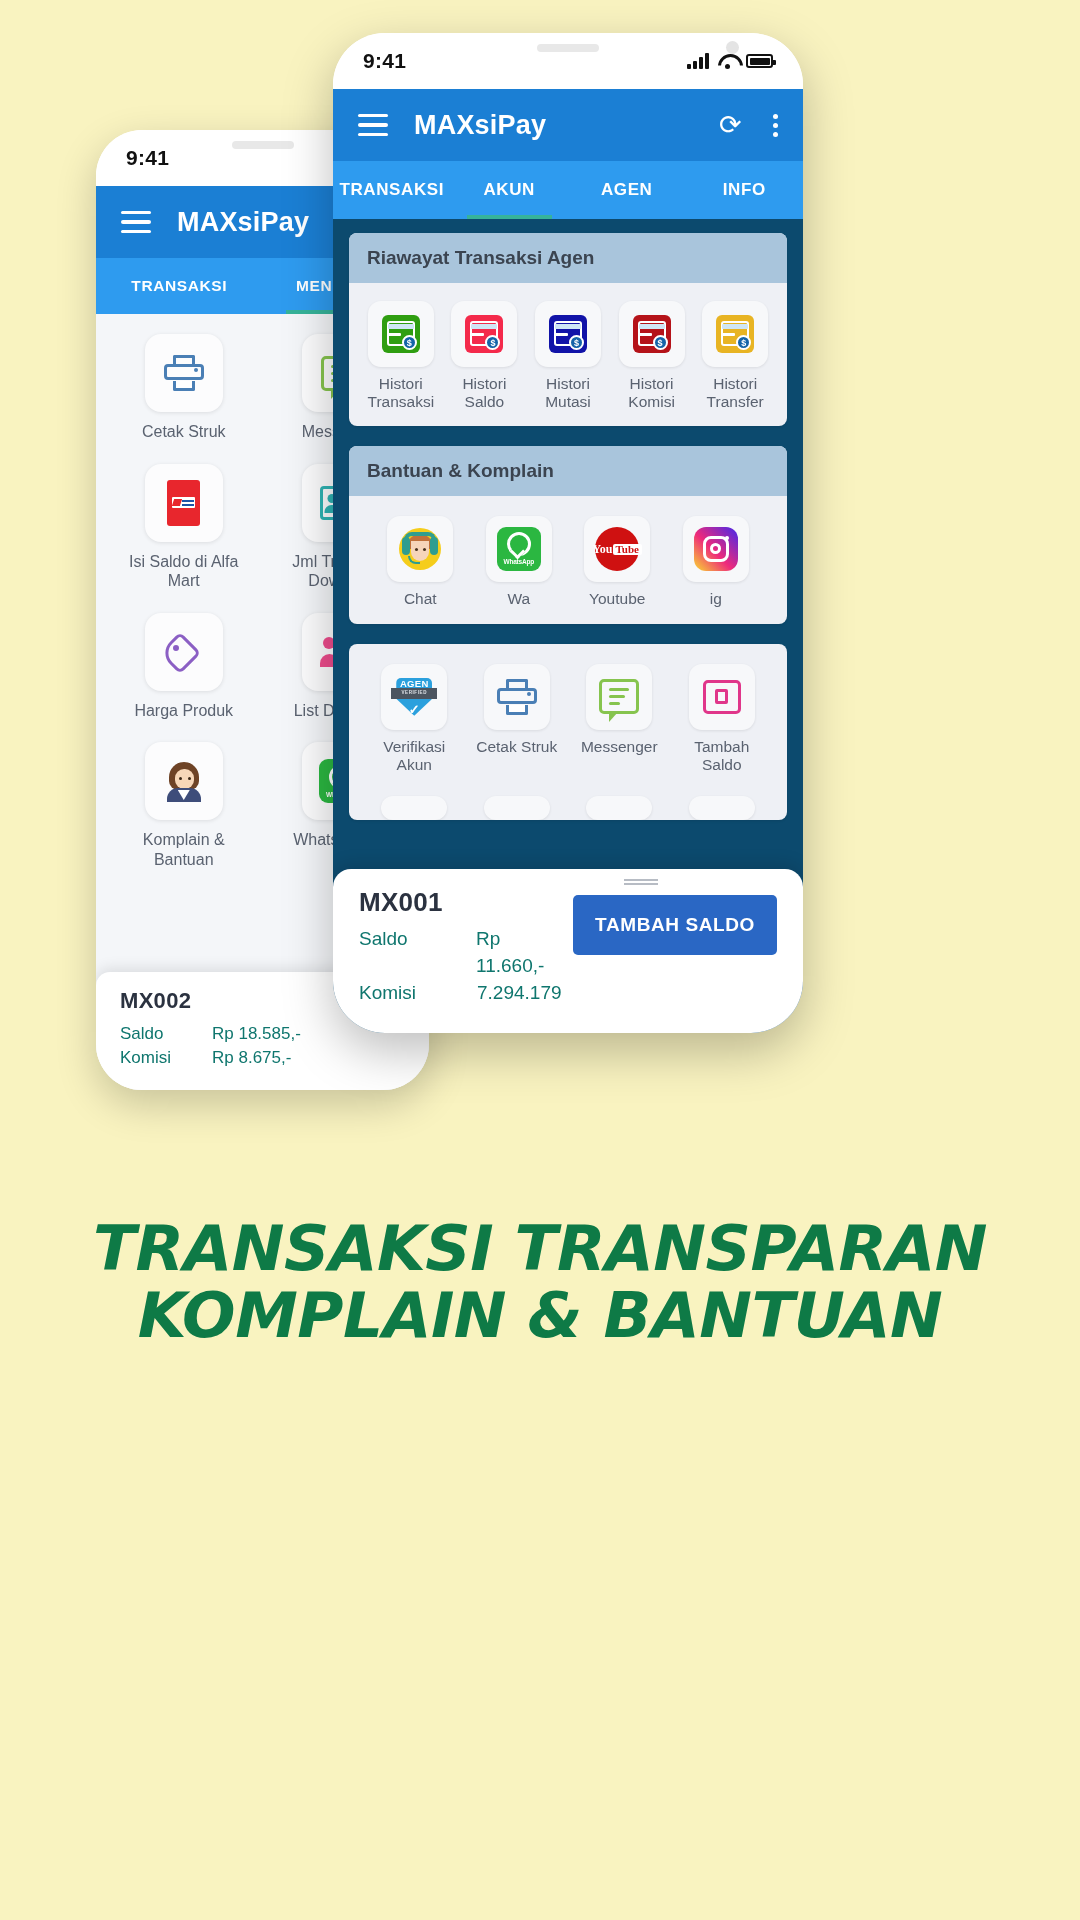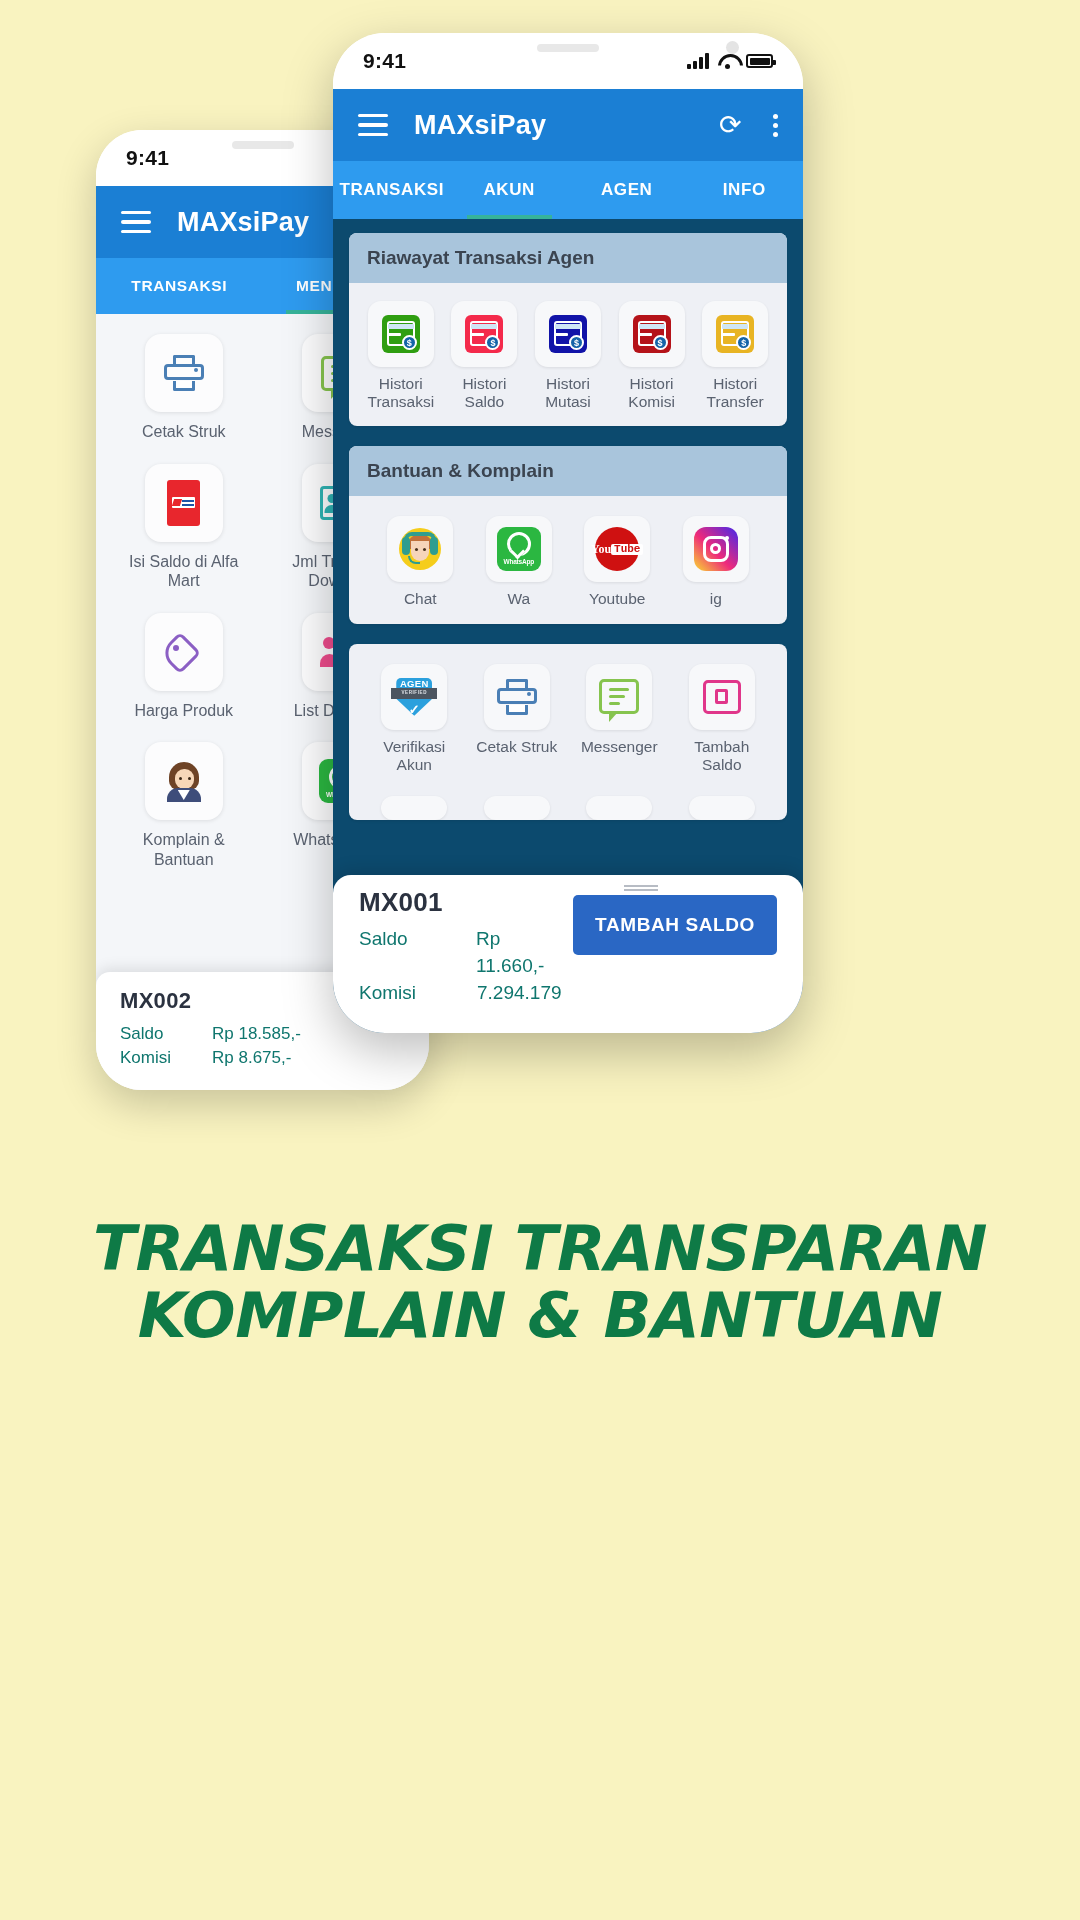--- a/index.html
+++ b/index.html
@@ -119,21 +119,21 @@
   .ic-wa .bub{width:24px;height:24px;border:3px solid #fff;border-radius:50%;position:relative;}
   .ic-wa .bub::after{content:"";position:absolute;left:2px;bottom:-4px;width:8px;height:8px;
     background:#2bb741;border-left:3px solid #fff;border-bottom:3px solid #fff;transform:rotate(-45deg);}
   .ic-wa .tx{color:#fff;font-size:6.5px;font-weight:bold;margin-top:2px;letter-spacing:-.2px;}
 
   
   .ic-yt{width:44px;height:44px;border-radius:50%;background:#cf1111;display:flex;
     align-items:center;justify-content:center;line-height:1;}
   .ic-yt .a{color:#fff;font-size:12px;font-weight:bold;font-family:"Liberation Serif",serif;}
   .ic-yt .b{color:#cf1111;background:#fff;font-size:11px;font-weight:bold;padding:0 3px;border-radius:2px;
-    margin-top:1px;font-family:Liberation Mono, monospace;}
+    margin-top:1px;font-family:Liberation Serif, serif;}
 
   
   .ic-ig{width:44px;height:44px;border-radius:12px;position:relative;
     background:linear-gradient(45deg,#f9ce34 3%,#ee2a7b 45%,#6228d7 90%);
     display:flex;align-items:center;justify-content:center;}
   .ic-ig .sq{width:26px;height:26px;border:3px solid #fff;border-radius:8px;
     display:flex;align-items:center;justify-content:center;}
   .ic-ig .ci{width:11px;height:11px;border:3px solid #fff;border-radius:50%;}
   .ic-ig .dt{position:absolute;right:9px;top:9px;width:4px;height:4px;background:#fff;border-radius:50%;}
 
@@ -201,21 +201,21 @@
   .ic-woman .hair{position:absolute;left:6px;top:2px;width:30px;height:28px;background:#6e4326;border-radius:15px 15px 9px 9px;}
   .ic-woman .face{position:absolute;left:12px;top:9px;width:19px;height:20px;background:#f7d7b8;border-radius:9px;}
   .ic-woman .eye{position:absolute;top:17px;width:3px;height:3px;background:#3a2614;border-radius:50%;}
   .ic-woman .eye.l{left:16px}.ic-woman .eye.r{left:25px}
   .ic-woman .body{position:absolute;left:4px;bottom:0;width:34px;height:14px;background:#3e4d7a;border-radius:11px 11px 0 0;}
   .ic-woman .coll{position:absolute;left:15px;bottom:2px;width:12px;height:10px;background:#fff;
     clip-path:polygon(50% 100%,0 0,100% 0);}
 
   
   .sheet{position:absolute;left:0;right:0;bottom:0;background:#fff;border-radius:18px 18px 0 0;
-    box-shadow:0 -4px 18px rgba(0,0,0,.14);padding:12px 26px 26px;z-index:5;}
+    box-shadow:0 -4px 18px rgba(0,0,0,.14);padding:18px 26px 26px;z-index:5;}
   .sheet-grip{position:absolute;left:62%;top:10px;width:34px;height:0;
      border-top:2px solid #b7bcc4;border-bottom:2px solid #b7bcc4;height:6px;}
   .sheet-row{display:flex;align-items:flex-start;}
   .sheet-left{flex:1;}
   .sheet-code{font-size:26px;font-weight:bold;color:#2b3240;margin-bottom:8px;letter-spacing:.3px;}
   .sheet-kv{display:flex;font-size:19px;color:#0f766e;line-height:1.42;}
   .sheet-kv .k{width:118px;}
   .sheet-kv .v{}
   .btn-primary{background:#2a67c4;color:#fff;font-size:19px;font-weight:bold;letter-spacing:.6px;
      border:none;border-radius:5px;padding:19px 22px;cursor:pointer;align-self:flex-start;margin-top:8px;}

